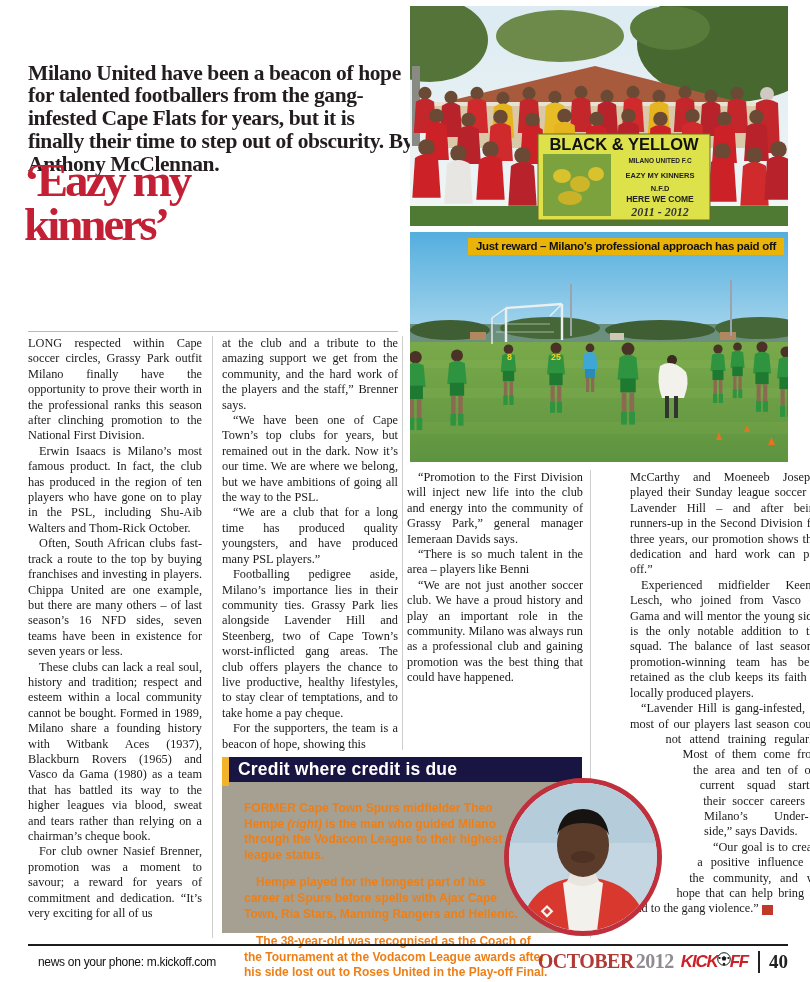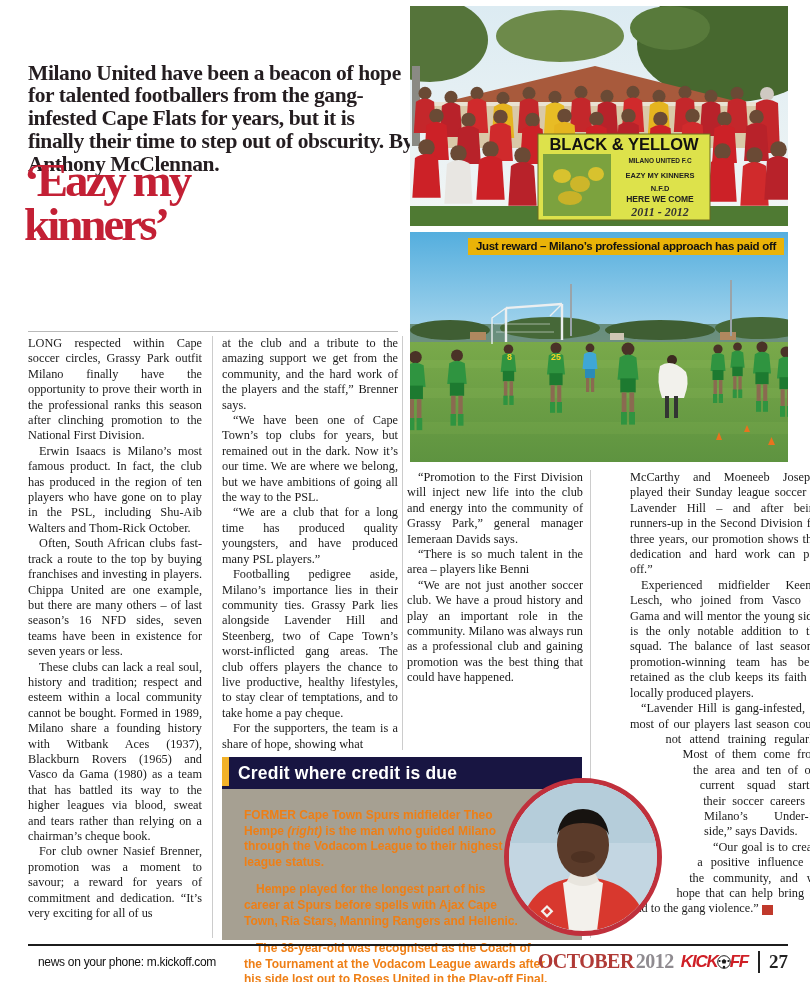--- a/index.html
+++ b/index.html
@@ -38,21 +38,21 @@
   #vr3{left:590px;top:470px;height:468px;}
 
   .wrap-spacer{float:left;width:72px;height:190px;margin-right:6px;
     shape-outside:circle(90px at -16px 120px);}
   .endmark{display:inline-block;background:#c0392b;color:#fff;
     font-family:"Liberation Sans", sans-serif;font-weight:bold;font-size:6.5px;
     width:11px;height:10px;line-height:10px;text-align:center;vertical-align:baseline;}
 
   
   .credit-box{position:absolute;left:222px;top:757px;width:360px;height:180px;}
-  .credit-header{position:relative;height:32px;background:#181542;display:flex;align-items:center;}
+  .credit-header{position:relative;height:25px;background:#181542;display:flex;align-items:center;}
   .credit-stripe{position:absolute;left:0;top:0;width:7px;height:29px;background:#f2b229;}
   .credit-title{margin-left:16px;color:#ffffff;font-family:"Liberation Sans", sans-serif;
     font-weight:bold;font-size:17.5px;letter-spacing:0.2px;}
   .credit-body{background:#a6a092;height:151px;box-sizing:border-box;padding:7px 8px 6px 10px;
     font-family:"Liberation Sans", sans-serif;font-weight:bold;
     font-size:12px;line-height:15.6px;color:#ee7f16;text-align:left;}
   .credit-body p{margin:12px;}
   .credit-body p.indent{text-indent:12px;}
   .credit-body em{font-style:italic;}
   .credit-float{float:right;width:74px;height:150px;
@@ -63,21 +63,21 @@
     border-radius:50%;border:5px solid #c0303c;overflow:hidden;background:#c3d6e2;box-sizing:border-box;}
   .player-circle svg{display:block;}
 
   
   .footer-rule{position:absolute;left:28px;top:944px;width:760px;height:2px;background:#1c1c1c;}
   .footer-left{position:absolute;left:38px;top:955px;font-family:"Liberation Sans", sans-serif;
     font-weight:normal;font-size:12px;letter-spacing:-0.3px;color:#111;}
   .footer-right{position:absolute;right:22px;top:950px;display:flex;align-items:center;gap:4px;}
   .footer-month{font-family:"Liberation Serif", serif;font-weight:bold;font-size:20px;color:#b03a36;letter-spacing:-0.5px;}
   .footer-year{font-family:"Liberation Serif", serif;font-weight:bold;font-size:20px;color:#8f8b90;letter-spacing:-0.5px;margin-left:-2px;}
-  .kickoff-logo{display:flex;align-items:center;margin-left:3px;}
+  .kickoff-logo{display:flex;align-items:flex-start;margin-left:3px;}
   .kickoff-logo .k-txt{font-family:"Liberation Sans", sans-serif;font-weight:900;
     font-style:italic;font-size:17px;color:#cf1f26;letter-spacing:-1.2px;}
   .pg-divider{width:2px;height:22px;background:#222;margin:0 5px 0 6px;}
   .footer-page{font-family:"Liberation Serif", serif;font-weight:bold;font-size:19px;color:#222;}
 </style>
 </head>
 <body>
 
 <div class="page">
 
@@ -270,21 +270,21 @@
     <p class="indent">Often, South African clubs fast-track a route to the top by buying franchises and investing in players. Chippa United are one example, but there are many others – of last season’s 16 NFD sides, seven teams have been in existence for seven years or less.</p>
     <p class="indent">These clubs can lack a real soul, history and tradition; respect and esteem within a local community cannot be bought. Formed in 1989, Milano share a founding history with Witbank Aces (1937), Blackburn Rovers (1965) and Vasco da Gama (1980) as a team that has battled its way to the higher leagues via blood, sweat and tears rather than relying on a chairman’s cheque book.</p>
     <p class="indent">For club owner Nasief Brenner, promotion was a moment to savour; a reward for years of commitment and dedication. “It’s very exciting for all of us</p>
   </div>
 
   <div class="col" id="col2">
     <p>at the club and a tribute to the amazing support we get from the community, and the hard work of the players and the staff,” Brenner says.</p>
     <p class="indent">“We have been one of Cape Town’s top clubs for years, but remained out in the dark. Now it’s our time. We are where we belong, but we have ambitions of going all the way to the PSL.</p>
     <p class="indent">“We are a club that for a long time has produced quality youngsters, and have produced many PSL players.”</p>
     <p class="indent">Footballing pedigree aside, Milano’s importance lies in their community ties. Grassy Park lies alongside Lavender Hill and Steenberg, two of Cape Town’s worst-inflicted gang areas. The club offers players the chance to live productive, healthy lifestyles, to stay clear of temptations, and to take home a pay cheque.</p>
-    <p class="indent">For the supporters, the team is a share of hope, showing what</p>
+    <p class="indent">For the supporters, the team is a beacon of hope, showing this</p>
   </div>
 
   <div class="col" id="col3">
     <p class="indent">“Promotion to the First Division will inject new life into the club and energy into the community of Grassy Park,” general manager Iemeraan Davids says.</p>
     <p class="indent">“There is so much talent in the area – players like Benni</p>
     <p class="indent">“We are not just another soccer club. We have a proud history and play an important role in the community. Milano was always run as a professional club and gaining promotion was the best thing that could have happened.</p>
   </div>
 
   <div class="col" id="col4">
     <p>McCarthy and Moeneeb Josephs played their Sunday league soccer in Lavender Hill – and after being runners-up in the Second Division for three years, our promotion shows that dedication and hard work can pay off.”</p>
@@ -337,16 +337,16 @@
       <svg width="14" height="14" viewBox="0 0 14 14" style="margin:0 -1px;">
         <circle cx="7" cy="7" r="6.3" fill="#ffffff" stroke="#1a1a1a" stroke-width="1"></circle>
         <polygon points="7,4 9.4,5.8 8.5,8.6 5.5,8.6 4.6,5.8" fill="#1a1a1a"></polygon>
         <circle cx="2.6" cy="6" r="1.1" fill="#1a1a1a"></circle>
         <circle cx="11.4" cy="6" r="1.1" fill="#1a1a1a"></circle>
         <circle cx="7" cy="12" r="1.2" fill="#1a1a1a"></circle>
       </svg>
       <span class="k-txt">FF</span>
     </span>
     <span class="pg-divider"></span>
-    <span class="footer-page">27</span>
+    <span class="footer-page">40</span>
   </div>
 
 </div>
 
 </body></html>

